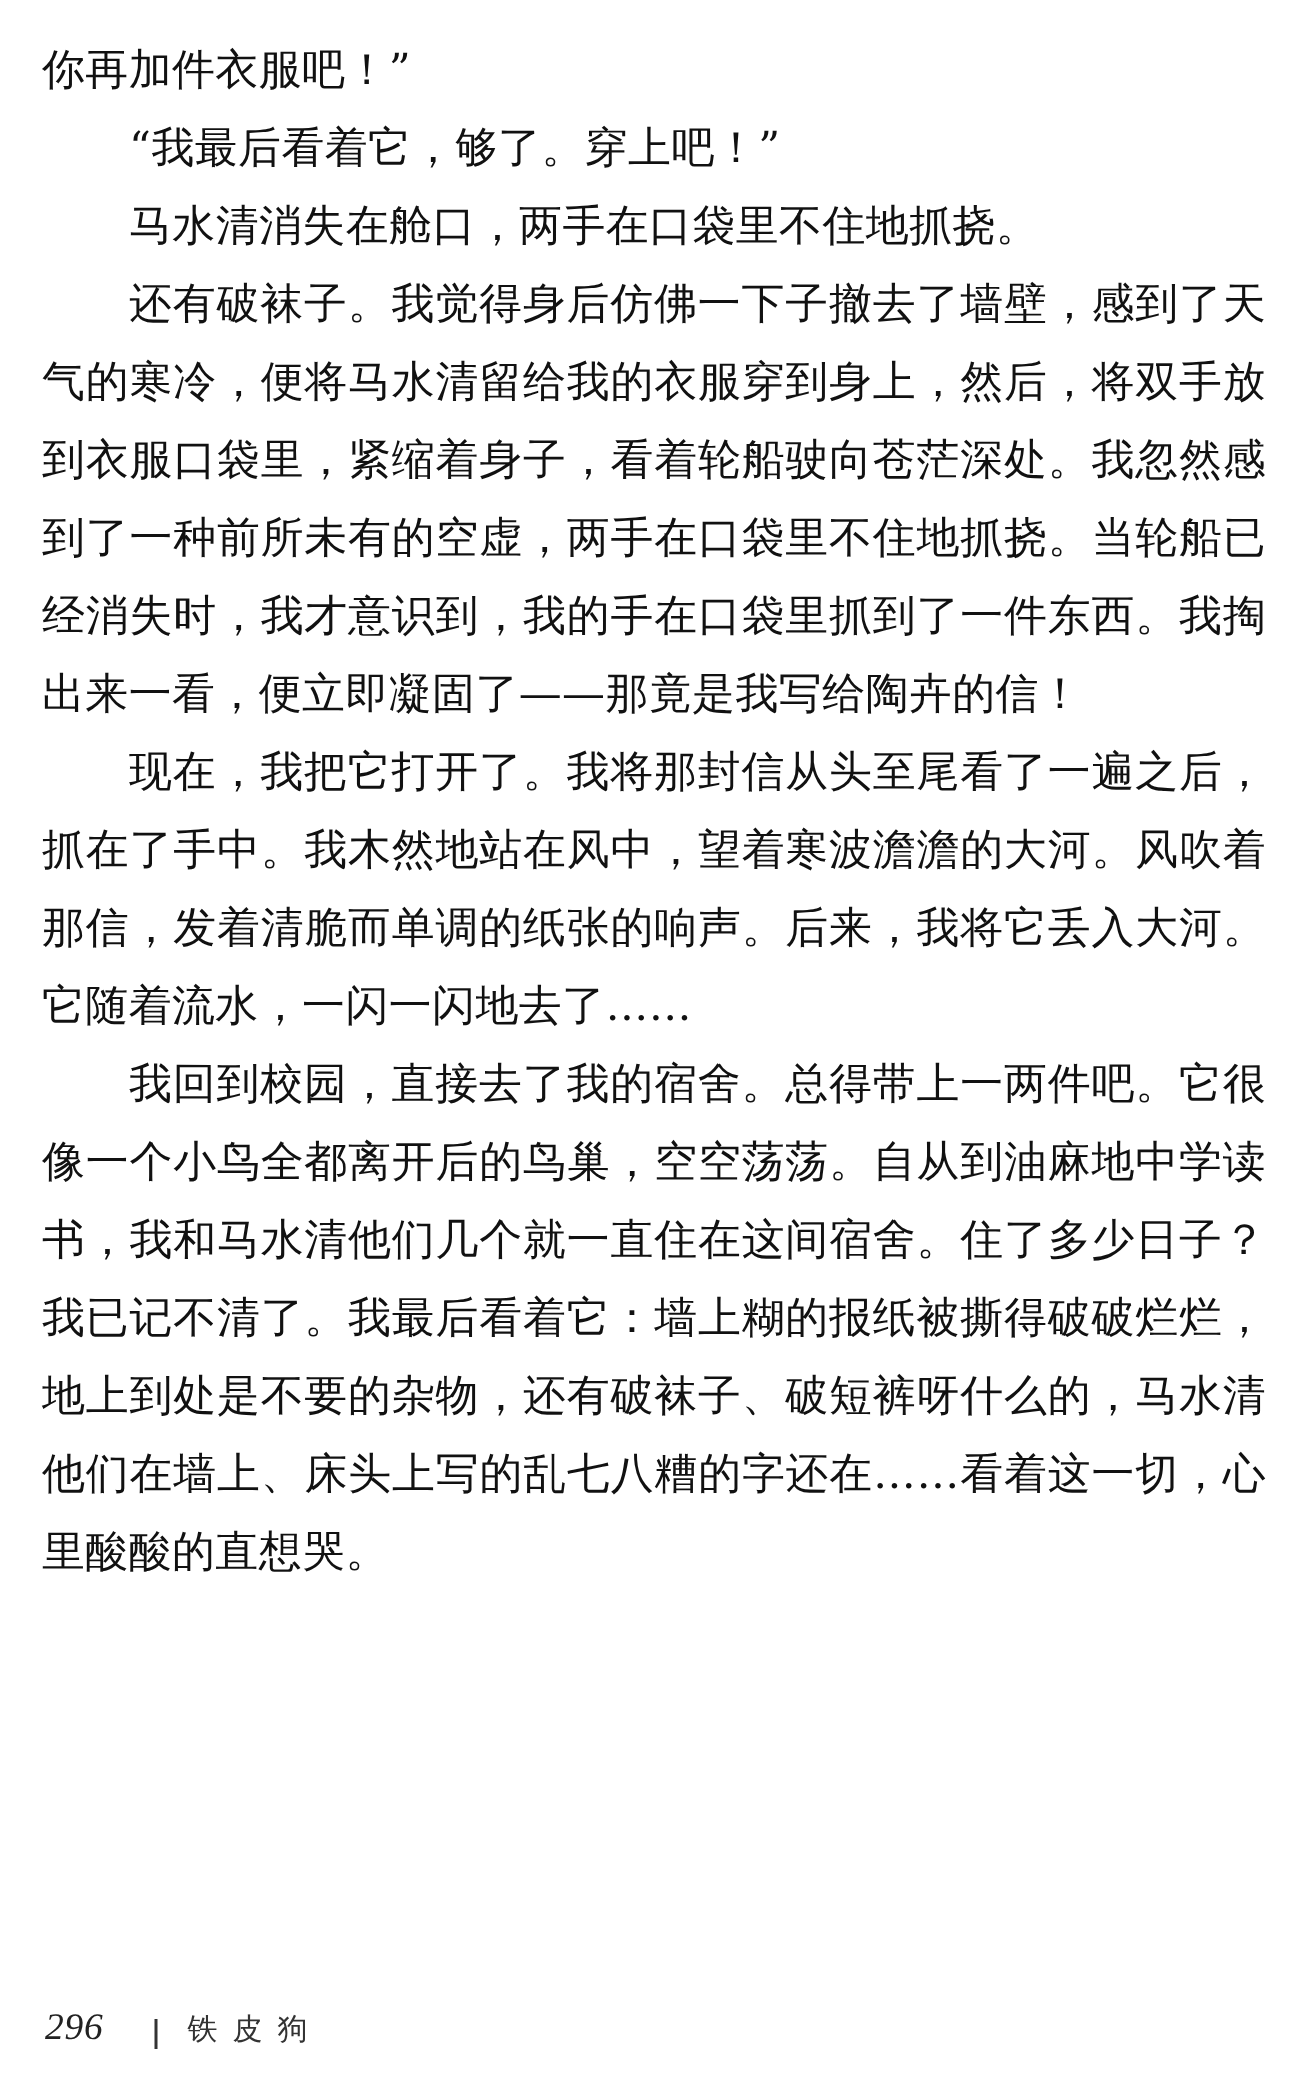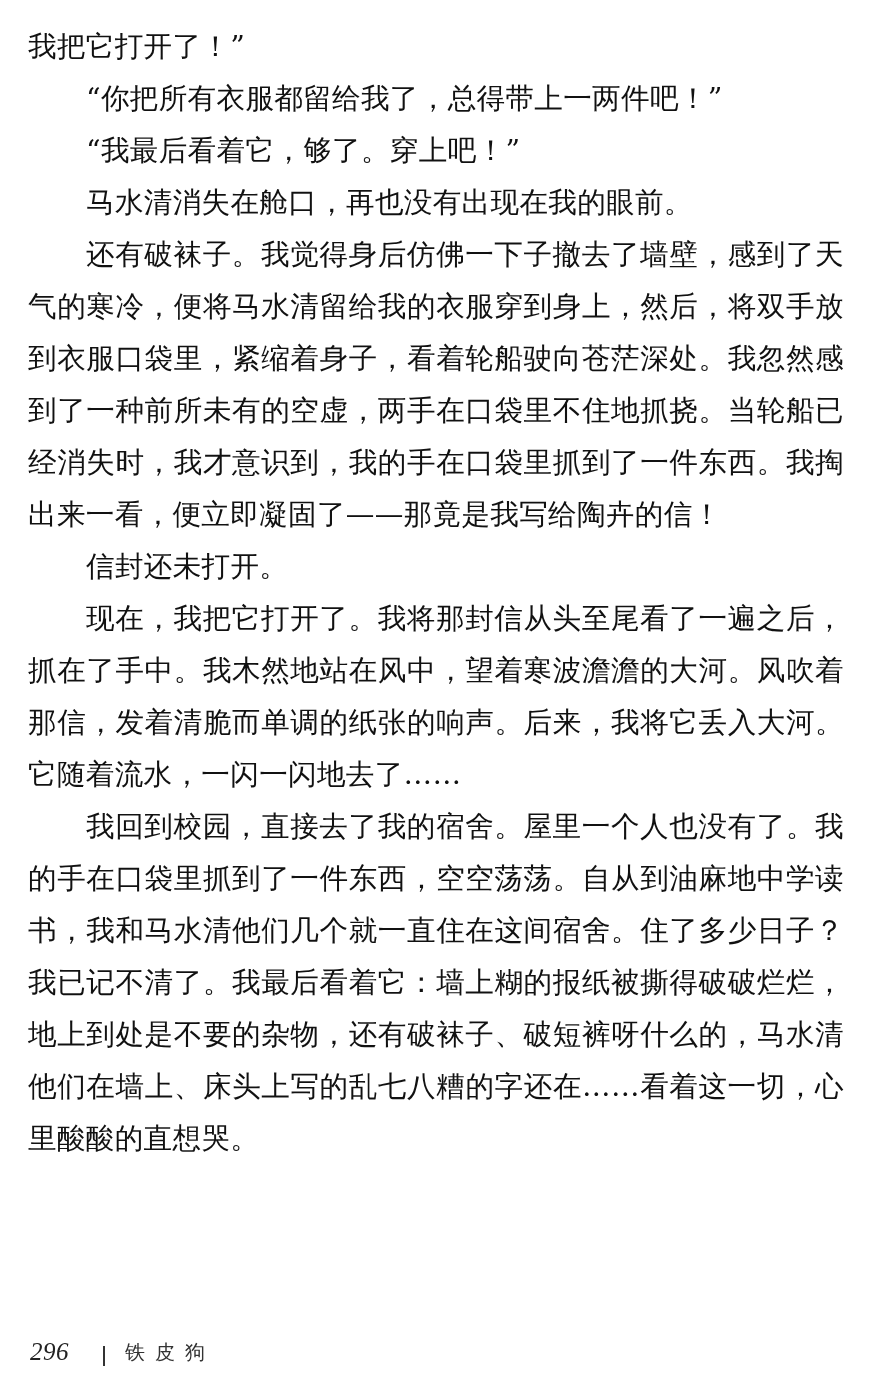--- a/index.html
+++ b/index.html
@@ -46,27 +46,25 @@
     font-family: Liberation Sans, sans-serif;
     font-size: 20px;
     letter-spacing: 10px;
     color: #333333;
   }
 </style>
 </head>
 <body>
 
 <div class="page">
-  <p class="para">我把它打开了！”</p>
-  <p class="para indent">“你把所有衣服都留给我了，总得带上一两件吧！”</p>
+  <p class="para">你再加件衣服吧！”</p>
   <p class="para indent">“我最后看着它，够了。穿上吧！”</p>
-  <p class="para indent">马水清消失在舱口，再也没有出现在我的眼前。</p>
+  <p class="para indent">马水清消失在舱口，两手在口袋里不住地抓挠。</p>
   <p class="para indent">还有破袜子。我觉得身后仿佛一下子撤去了墙壁，感到了天气的寒冷，便将马水清留给我的衣服穿到身上，然后，将双手放到衣服口袋里，紧缩着身子，看着轮船驶向苍茫深处。我忽然感到了一种前所未有的空虚，两手在口袋里不住地抓挠。当轮船已经消失时，我才意识到，我的手在口袋里抓到了一件东西。我掏出来一看，便立即凝固了——那竟是我写给陶卉的信！</p>
-  <p class="para indent">信封还未打开。</p>
   <p class="para indent">现在，我把它打开了。我将那封信从头至尾看了一遍之后，抓在了手中。我木然地站在风中，望着寒波澹澹的大河。风吹着那信，发着清脆而单调的纸张的响声。后来，我将它丢入大河。它随着流水，一闪一闪地去了……</p>
-  <p class="para indent">我回到校园，直接去了我的宿舍。屋里一个人也没有了。我的手在口袋里抓到了一件东西，空空荡荡。自从到油麻地中学读书，我和马水清他们几个就一直住在这间宿舍。住了多少日子？我已记不清了。我最后看着它：墙上糊的报纸被撕得破破烂烂，地上到处是不要的杂物，还有破袜子、破短裤呀什么的，马水清他们在墙上、床头上写的乱七八糟的字还在……看着这一切，心里酸酸的直想哭。</p>
+  <p class="para indent">我回到校园，直接去了我的宿舍。总得带上一两件吧。它很像一个小鸟全都离开后的鸟巢，空空荡荡。自从到油麻地中学读书，我和马水清他们几个就一直住在这间宿舍。住了多少日子？我已记不清了。我最后看着它：墙上糊的报纸被撕得破破烂烂，地上到处是不要的杂物，还有破袜子、破短裤呀什么的，马水清他们在墙上、床头上写的乱七八糟的字还在……看着这一切，心里酸酸的直想哭。</p>
 </div>
 
 <div class="footer">
   <span class="page-num">296</span>
   <span class="sep"></span>
   <span class="book-title">铁皮狗</span>
 </div>
 
 </body></html>

